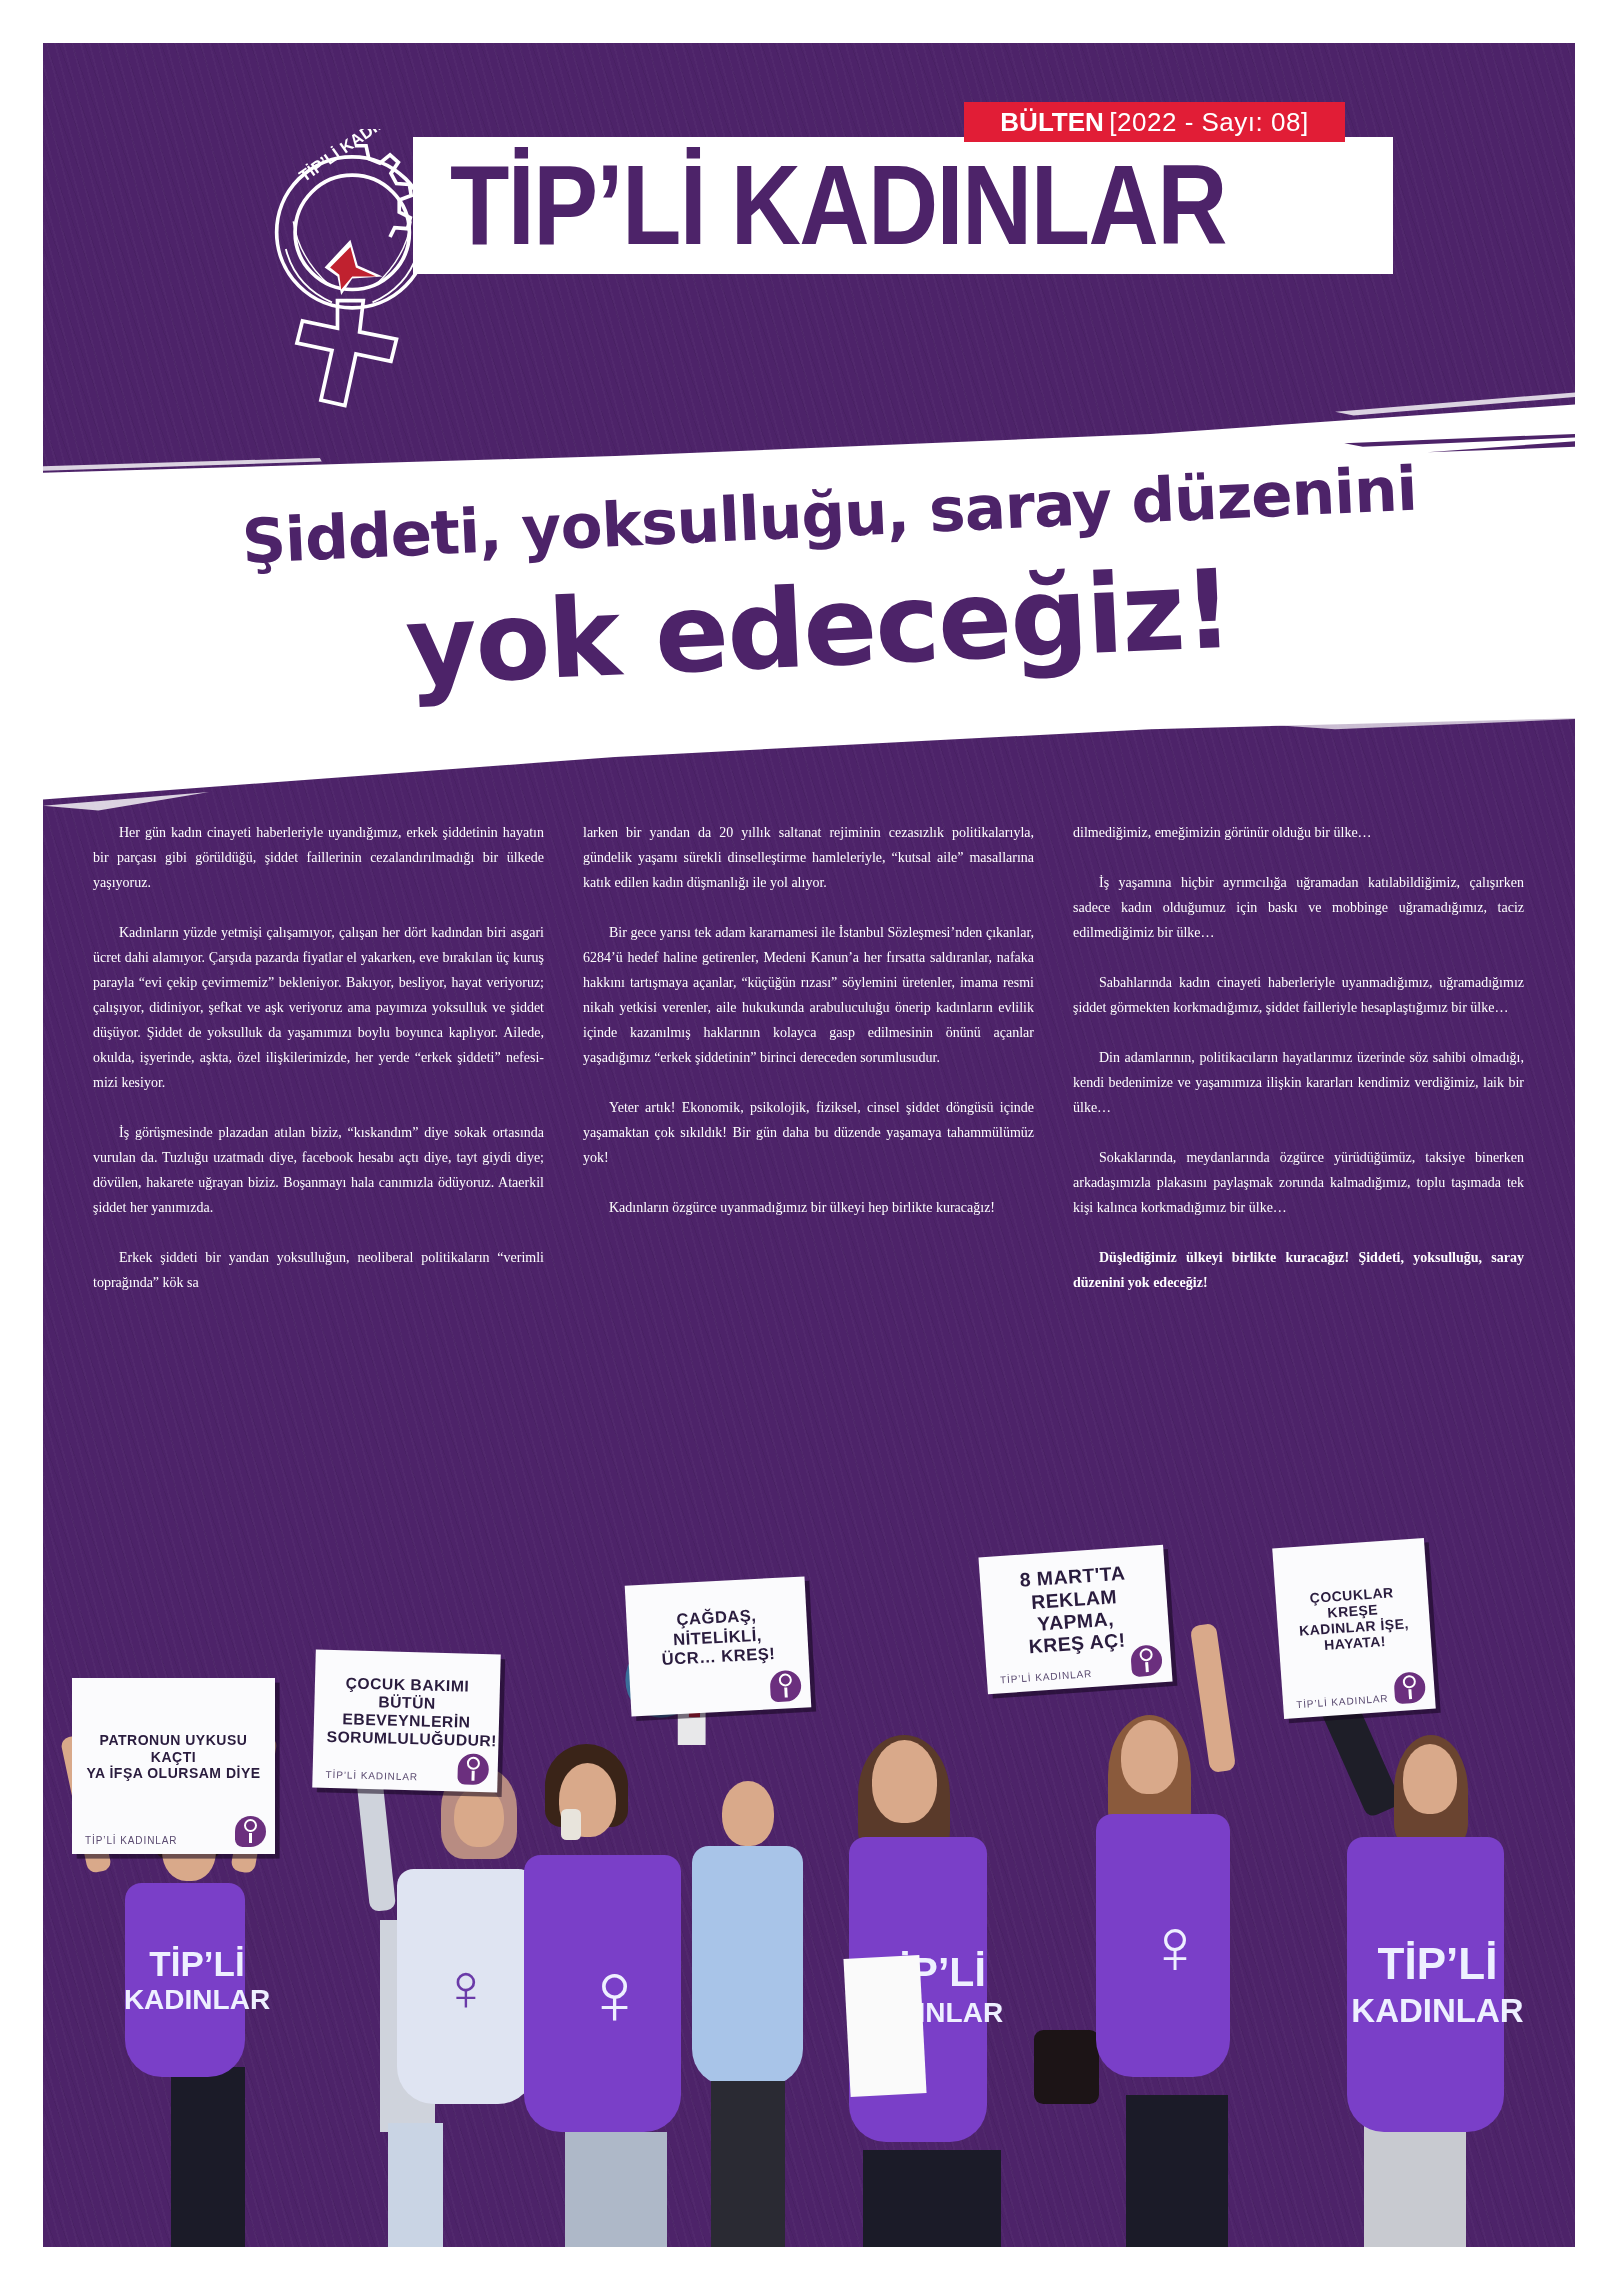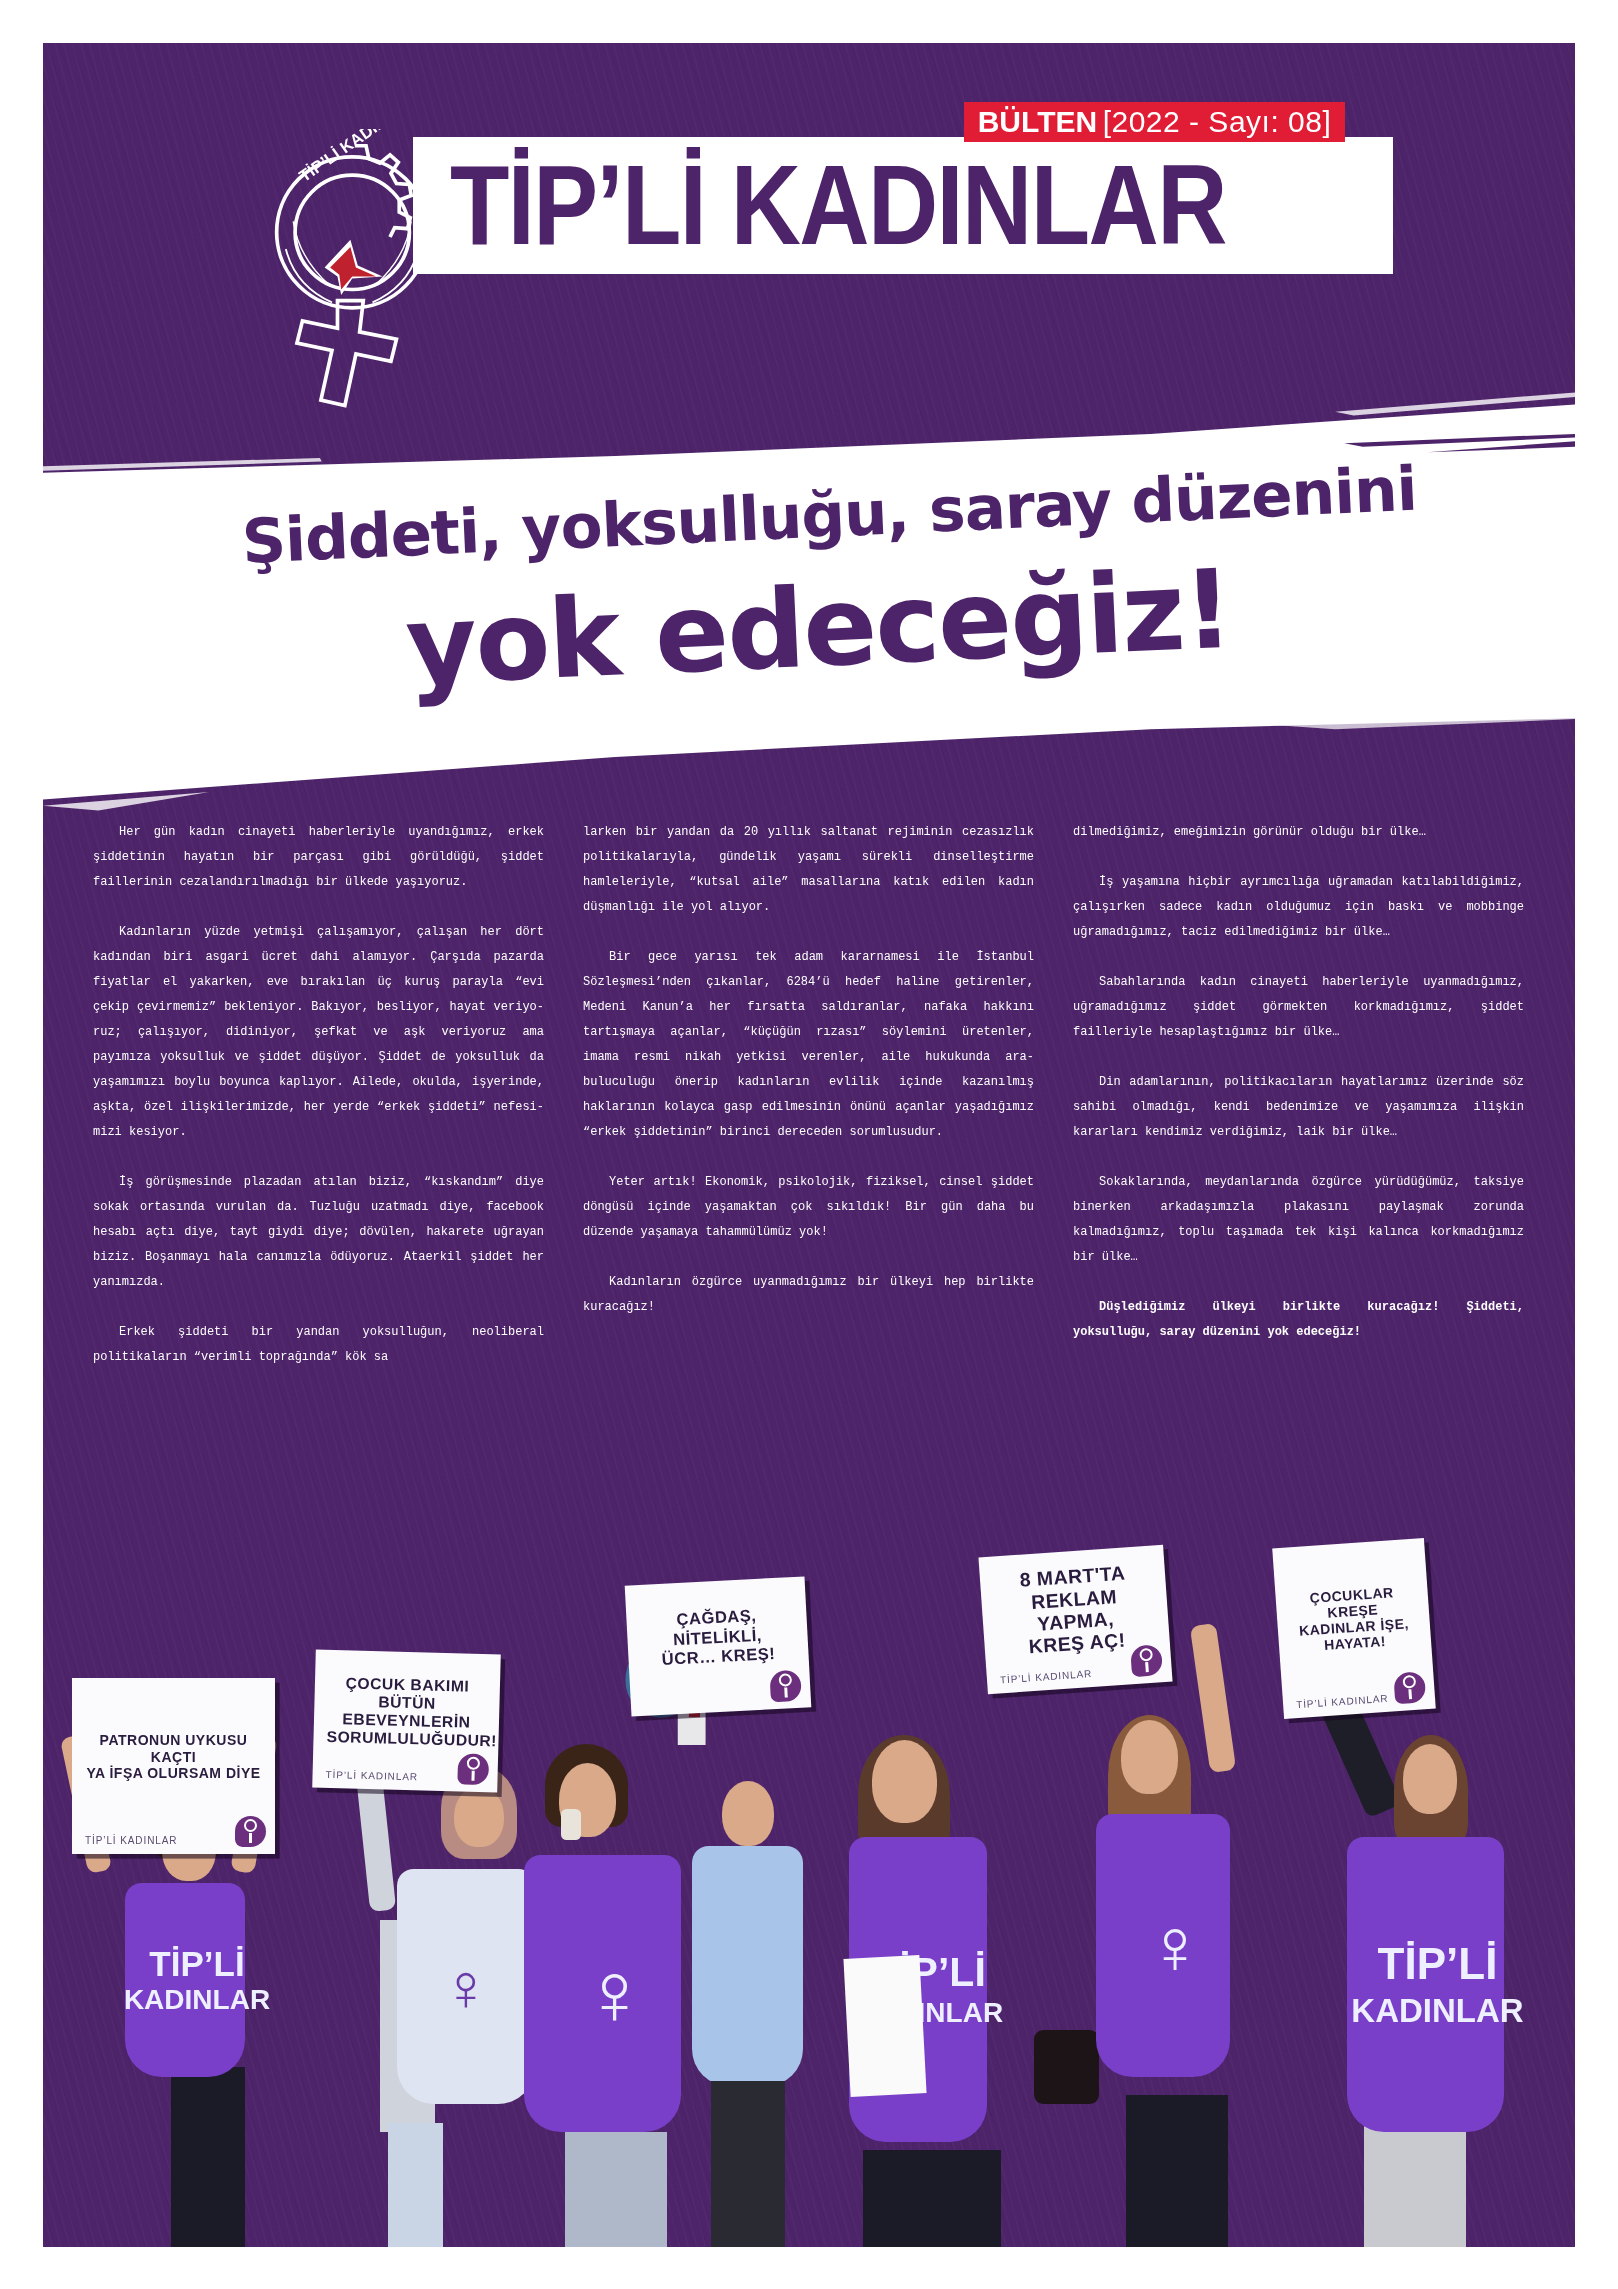--- a/index.html
+++ b/index.html
@@ -24,21 +24,21 @@
     position: absolute; left: 450px; top: 138px; height: 135px;
     font-family: "Liberation Sans", sans-serif; font-weight: 700;
     font-size: 113px; line-height: 135px; letter-spacing: -1.8px;
     color: #4d2369; transform: scaleX(0.86); transform-origin: left center;
     white-space: nowrap;
   }
   .issue-tag {
     position: absolute; left: 964px; top: 102px; height: 40px; width: 381px;
     background: #e11d36; color: #fff;
     display: flex; align-items: center; justify-content: center; gap: 5.5px;
-    font-family: "Liberation Sans", sans-serif; font-size: 30px;
+    font-family: "Liberation Sans", sans-serif; font-size: 26px;
   }
   .issue-tag .bold { font-weight: 700; }
   .issue-tag .light { font-weight: 400; letter-spacing: 0.5px; }
 
   .logo { position: absolute; left: 249px; top: 129px; width: 212px; height: 286px; }
 
   
   .banner {
     position: absolute; left: 43px; top: 0; width: 1532px; height: 2290px;
     pointer-events: none;
@@ -56,22 +56,22 @@
     font-size: 109px; color: #4d2369; letter-spacing: -1.8px;
     transform: rotate(-2.6deg); transform-origin: left center;
     white-space: nowrap;
   }
 
   
   .columns {
     position: absolute; left: 93px; top: 820px; width: 1431px;
     display: flex; gap: 39px;
   }
-  .col { width: 451px; color: #ffffff; font-family: Liberation Mono, monospace;
-         font-size: 12px; line-height: 25px; text-align: justify; hyphens: manual; }
+  .col { width: 451px; color: #ffffff; font-family: Liberation Serif, serif;
+         font-size: 14px; line-height: 25px; text-align: justify; hyphens: manual; }
   .col p { text-indent: 26px; margin-bottom: 25px; }
   .col p.noindent { text-indent: 0; }
   .col p.strong { font-weight: 700; }
   .sign {
     position: absolute; background: #fbfbfd; box-shadow: 4.6px 4.6px 0 rgba(20,5,30,0.55);
     color: #2a1c3e; font-family: "Liberation Sans", sans-serif; font-weight: 700;
     text-align: center; display: flex; flex-direction: column; justify-content: center;
     padding: 9.2px 13px 28px; line-height: 1.15; letter-spacing: 0.5px;
   }
   .sign .brand { position: absolute; left: 13px; bottom: 7.4px; font-size: 10px;

